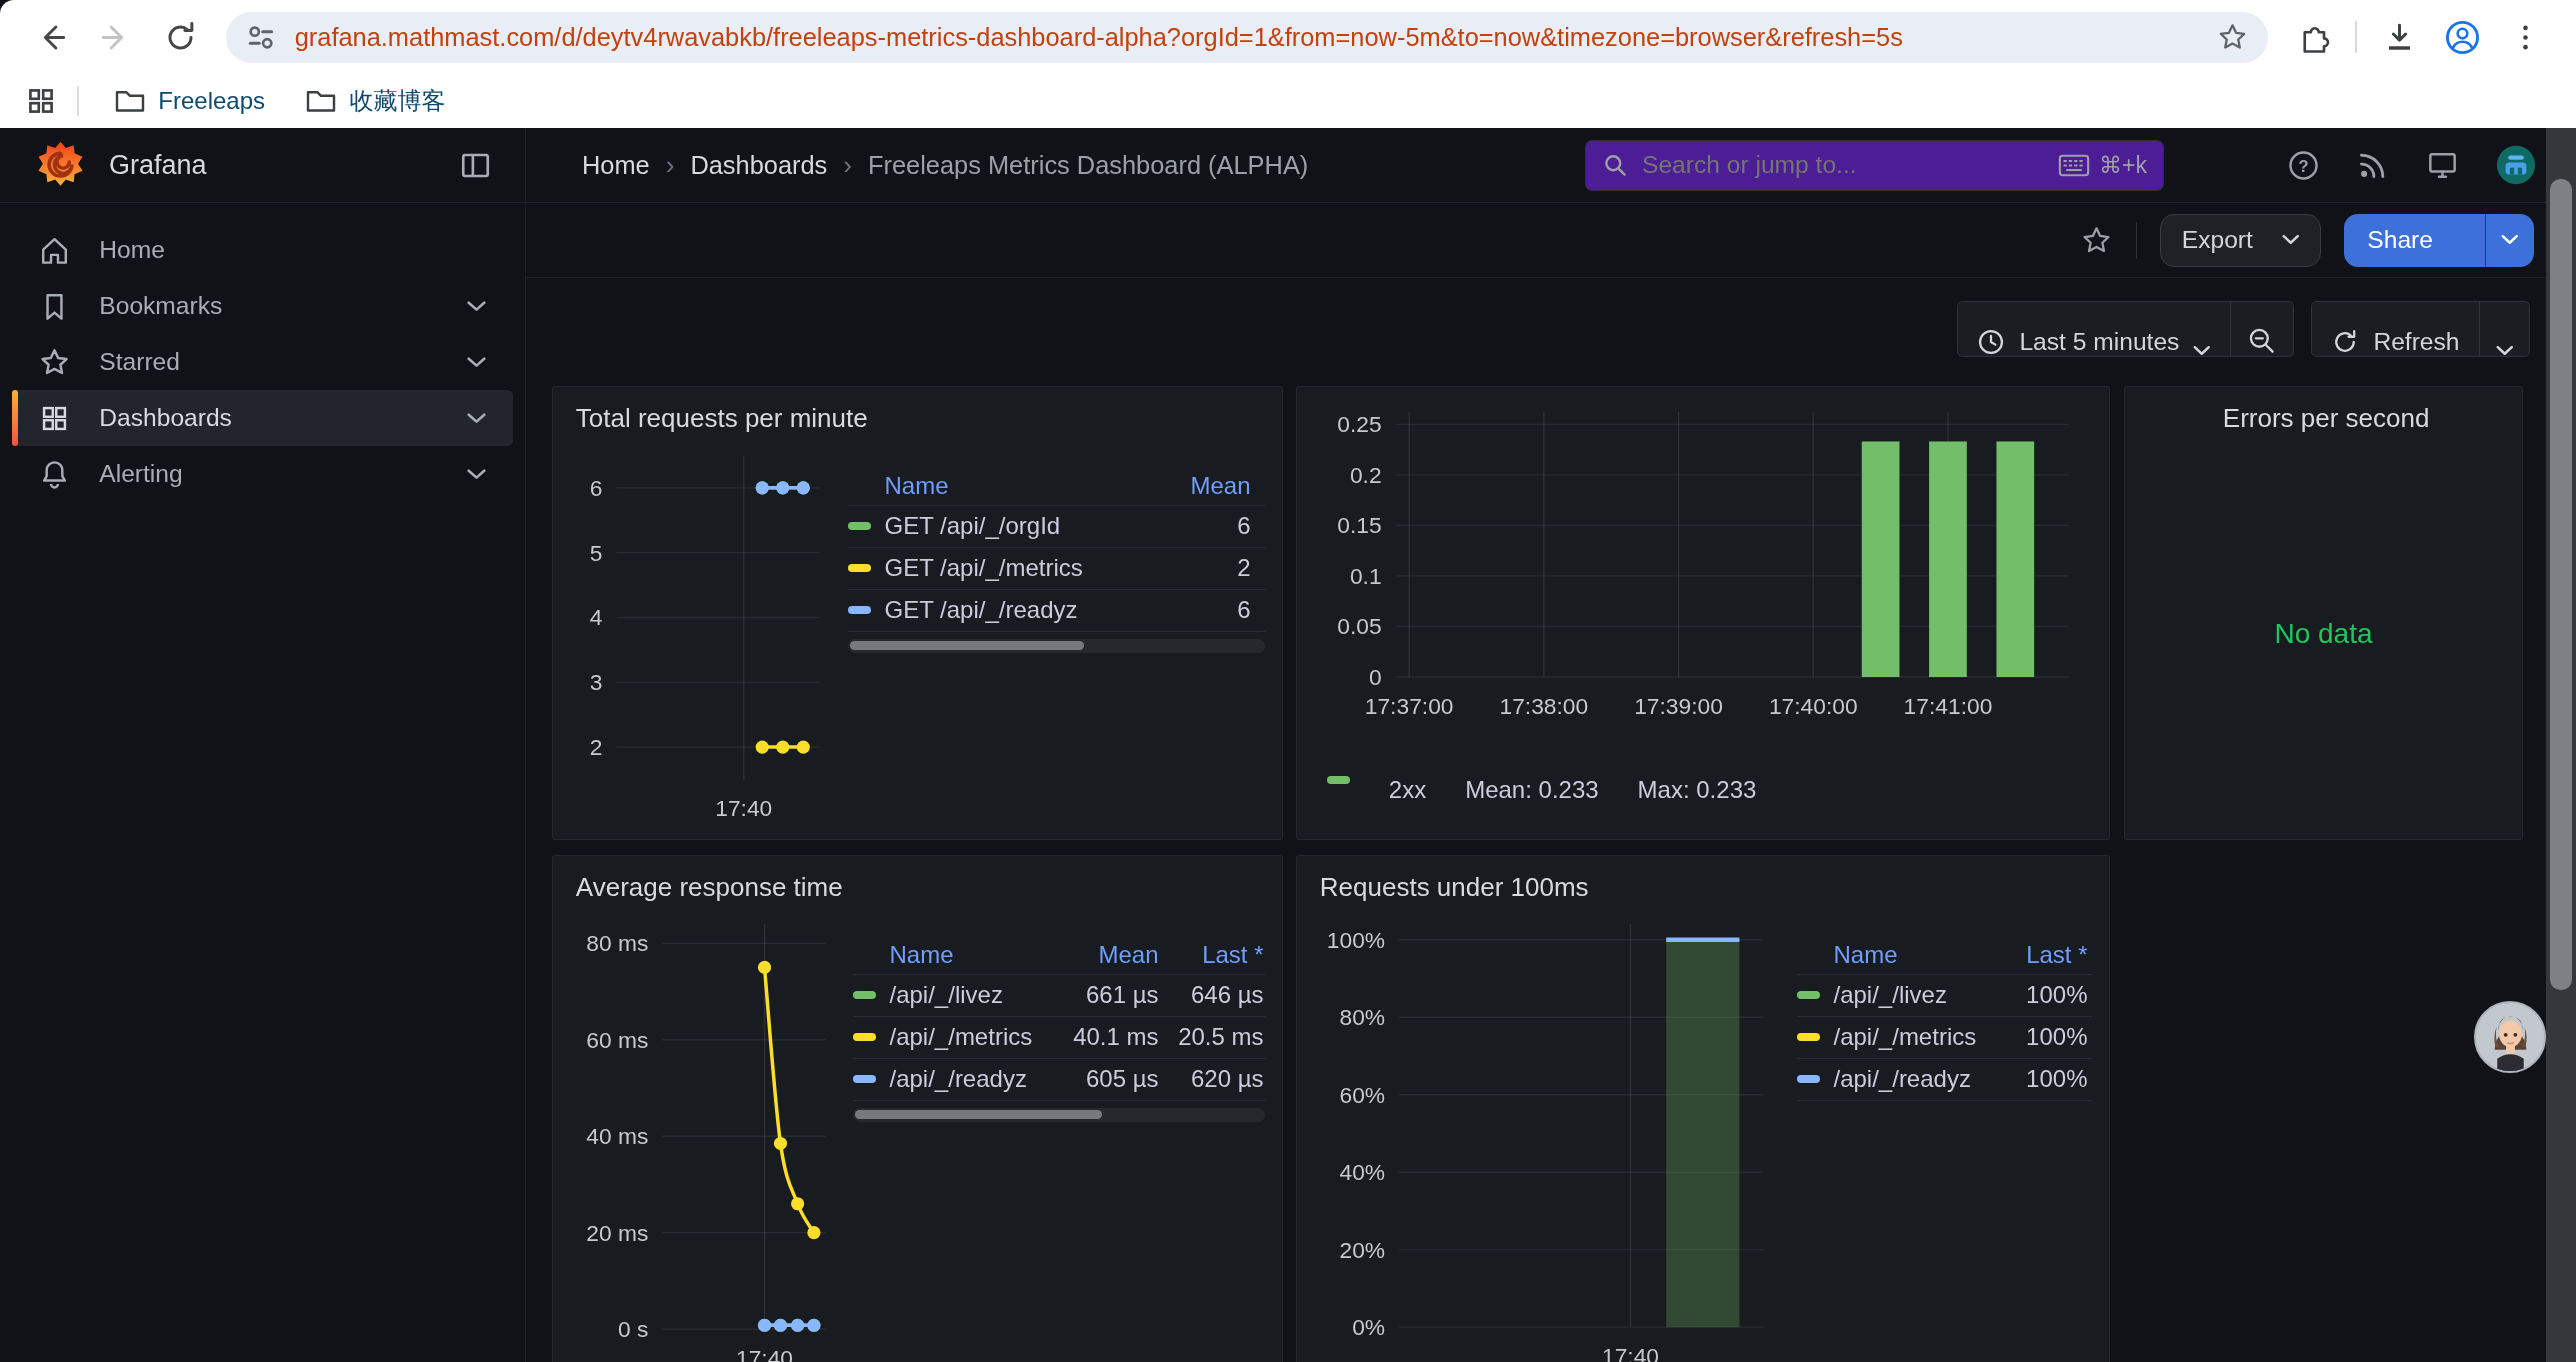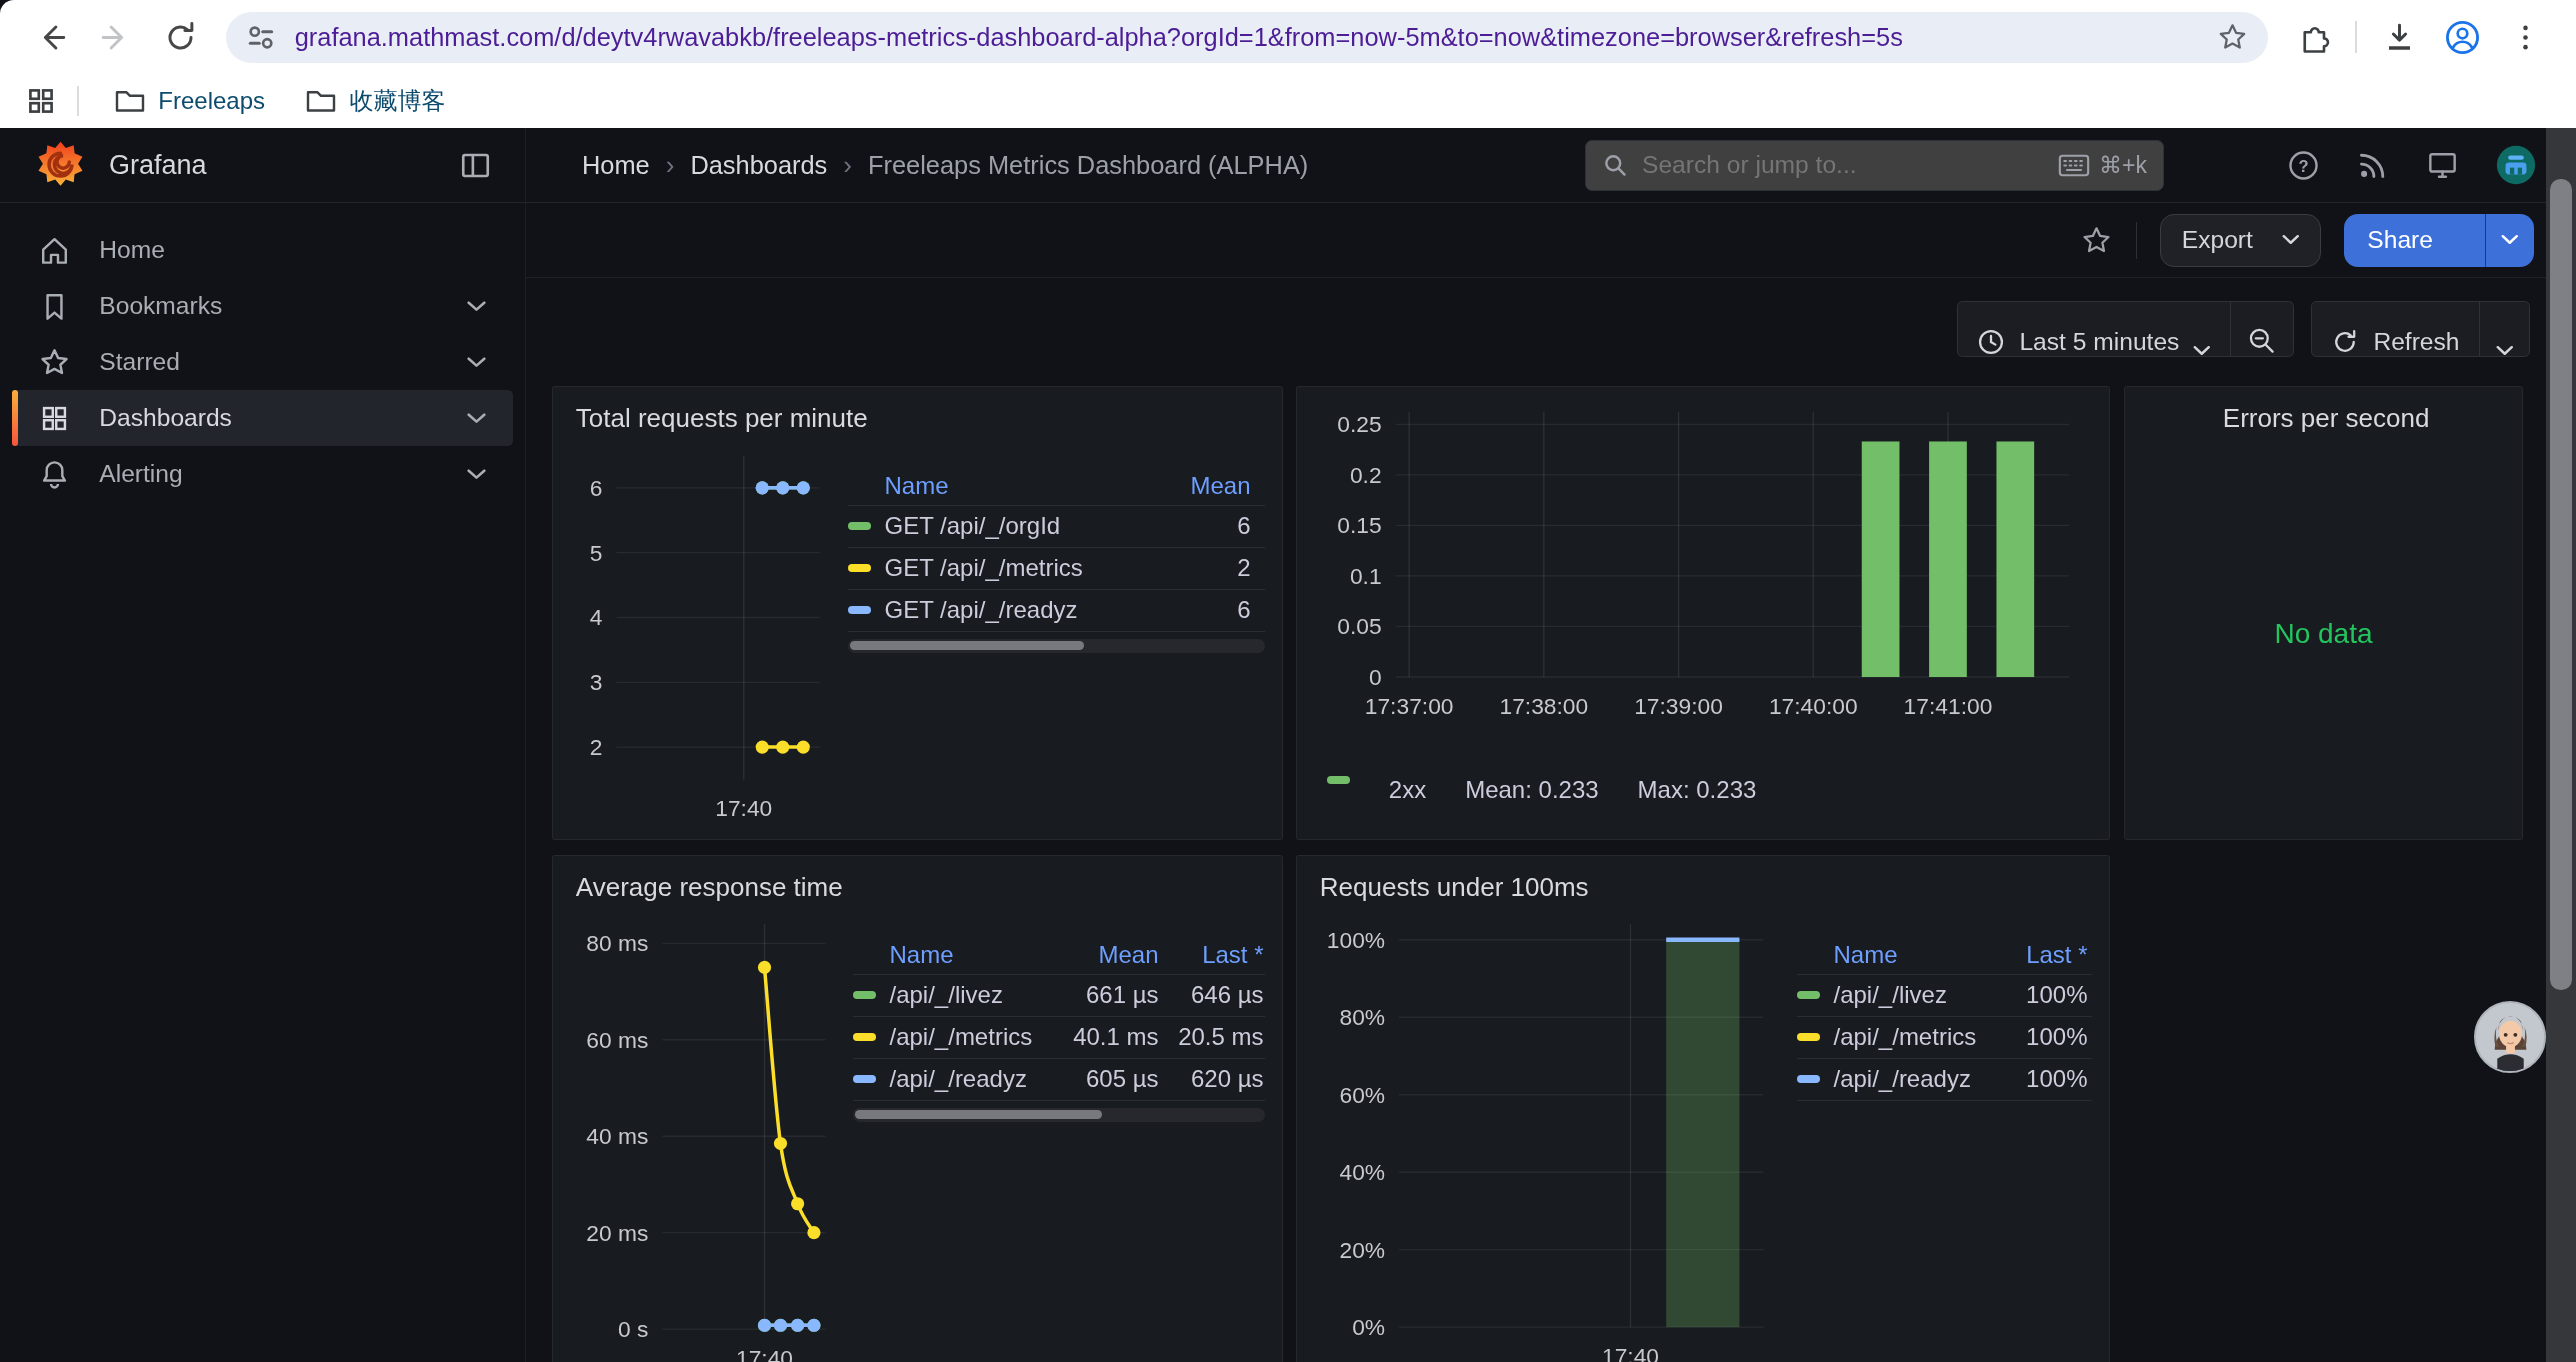--- a/index.html
+++ b/index.html
@@ -6,21 +6,21 @@
   html,body { background:#0a0b0d; }
   body { font-family:"Liberation Sans", sans-serif; }
   .screen { position:relative; width:2576px; height:1363px; overflow:hidden; background:#111217; }
 
   
   .btoolbar { position:absolute; top:0; left:0; width:100%; height:74px; background:#ffffff;
     display:flex; align-items:center; padding:0 23px; gap:8.8px; border-radius:14px 0 0 0; }
   .nav-ic { width:56px; height:56px; display:flex; align-items:center; justify-content:center; border-radius:50%; flex:none; }
   .omnibox { flex:1; height:51px; background:#e9eef6; border-radius:26px; display:flex; align-items:center;
     padding:0 19px; gap:17.5px; margin:0 8.8px; min-width:0; }
-  .omnibox .url { font-size:25.4px; color:#4c1d95; white-space:nowrap; overflow:hidden; flex:1; }
+  .omnibox .url { font-size:25.4px; color:#c2410c; white-space:nowrap; overflow:hidden; flex:1; }
   .b-right { display:flex; align-items:center; gap:7px; flex:none; }
   .vdiv { width:1.8px; height:32px; background:#dadce0; margin:0 7px; }
 
   .bookbar { position:absolute; top:74px; left:0; width:100%; height:54px; background:#ffffff;
     display:flex; align-items:center; padding:0 26px; gap:12.3px; }
   .bm-chip { display:flex; align-items:center; gap:12.3px; font-size:24px; color:#0c4a6e; padding:5.3px 14px; border-radius:14px; }
   .bm-sep { width:1.8px; height:30px; background:#dadce0; margin:0 8.8px; }
 
   
   .app { position:absolute; top:128px; left:0; right:0; bottom:0; background:#111217; display:flex; }
@@ -37,21 +37,21 @@
   .sb-item.active::before { content:""; position:absolute; left:0; top:0; bottom:0; width:6.1px; border-radius:3.5px;
     background:linear-gradient(#f9b03b,#f5543e); }
 
   .content { flex:1; position:relative; min-width:0; }
 
   
   .gheader { height:75px; display:flex; align-items:center; padding:0 40px 0 56px; border-bottom:0.9px solid #22252b; }
   .crumbs { display:flex; align-items:center; gap:16px; font-size:25.4px; color:#d8d9df; flex:1; white-space:nowrap; }
   .crumb-sep { color:#6d7380; font-size:26px; }
   .crumb-last { color:#9ba0a9; }
-  .searchbox { width:579px; height:51px; background:#404040; border:0.9px solid #2e3138; border-radius:7px;
+  .searchbox { width:579px; height:51px; background:#4c1d95; border:0.9px solid #2e3138; border-radius:7px;
     display:flex; align-items:center; padding:0 16px; gap:14px; color:#9da0a8; flex:none; }
   .searchbox input { background:transparent; border:none; outline:none; color:#9da0a8; font-size:24.6px; flex:1;
     font-family:inherit; min-width:0; }
   .kbd-hint { display:flex; align-items:center; gap:8.8px; font-size:23px; color:#9da0a8; flex:none; }
   .hicons { display:flex; align-items:center; gap:37px; margin-left:123px; flex:none; }
 
   
   .dtoolbar { height:75px; display:flex; align-items:center; justify-content:flex-end; gap:23px;
     padding-right:42px; border-bottom:0.9px solid #1d2025; }
   .tb-div { width:0.9px; height:37px; background:#2c2f36; }

